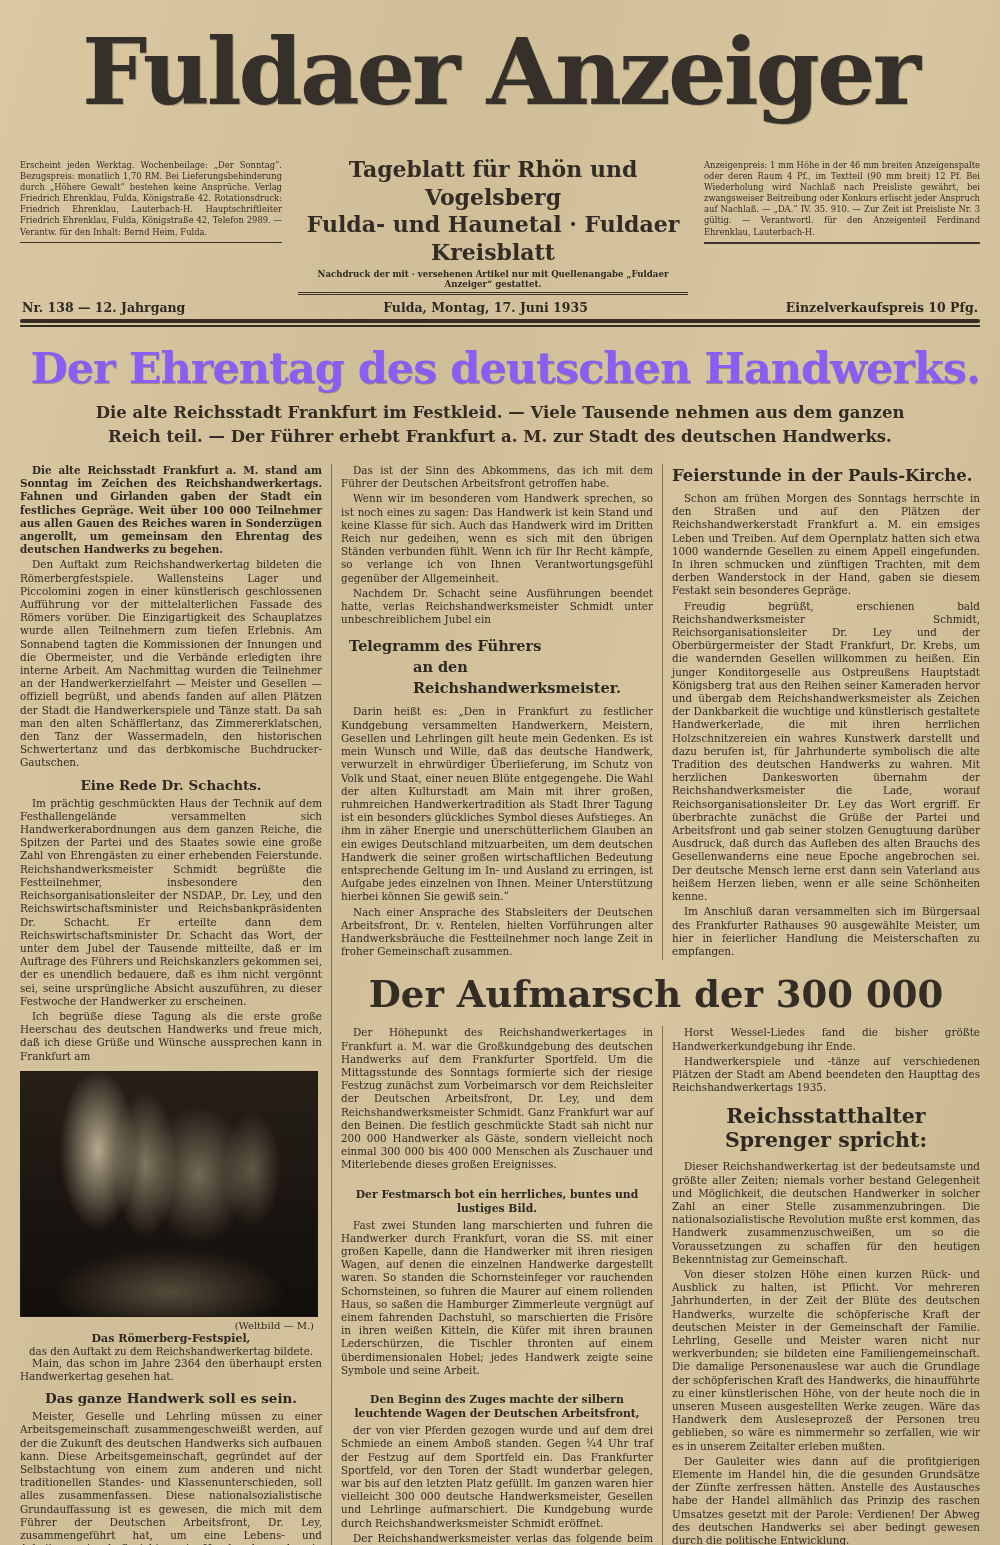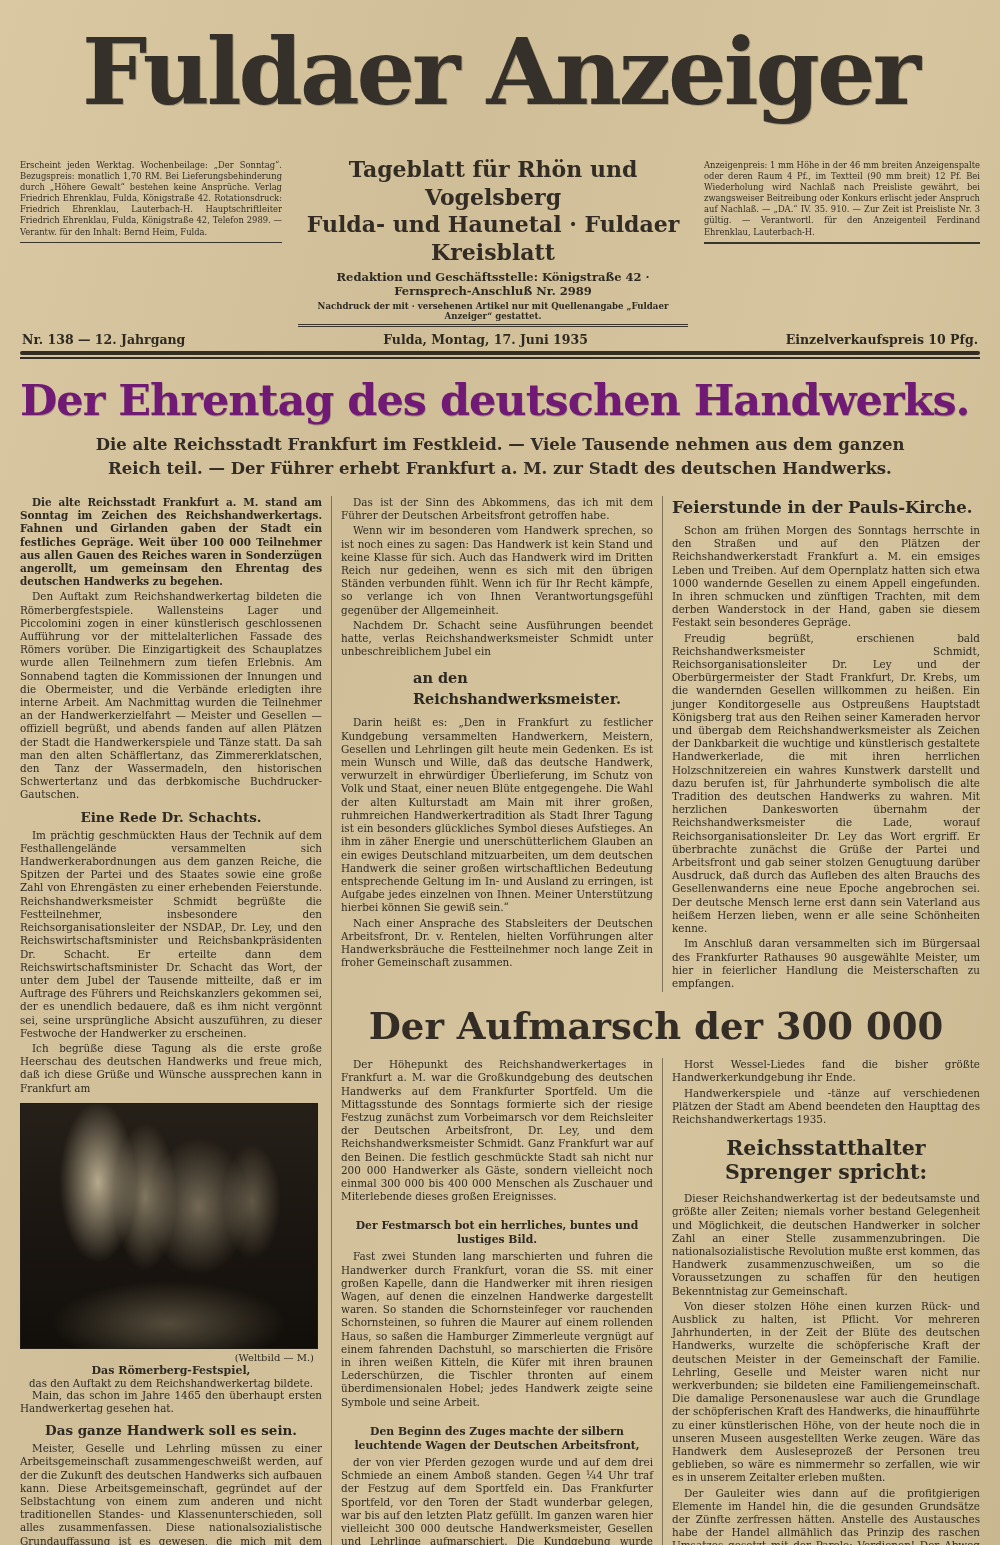--- a/index.html
+++ b/index.html
@@ -29,22 +29,22 @@
   .sub-notice{font-size:8.6px;font-weight:bold;margin-top:3px;display:inline-block;
     border-bottom:3px double #3b342a;padding-bottom:3px;}
   .hdr-right{width:276px;border-bottom:2.5px solid #3b342a;padding-bottom:4px;}
   
   .dateline{display:flex;justify-content:space-between;align-items:baseline;padding:5px 2px 4px;}
   .dateline span{font-size:12.5px;font-weight:bold;}
   .rule-thick{height:4px;background:#332d23;border-radius:2px;}
   .rule-thin{height:1.5px;background:#332d23;margin-top:2px;}
   
   .headline{
-    text-align:left;font-size:43px;font-weight:bold;letter-spacing:-1px;
-    margin:16px 0 8px;color:#701a75;text-shadow:.5px .5px 0 rgba(40,35,25,.3);
+    text-align:right;font-size:43px;font-weight:bold;letter-spacing:-1px;
+    margin:16px 0 8px;color:#8b5cf6;text-shadow:.5px .5px 0 rgba(40,35,25,.3);
   }
   .subhead{
     max-width:855px;margin:0 auto;text-align:center;
     font-size:16.5px;font-weight:bold;line-height:1.5;color:#332d25;
   }
   
   .content{display:flex;margin-top:14px;height:1082px;overflow:hidden;}
   .colL{width:302px;padding-right:9px;border-right:1px solid rgba(58,48,30,.55);}
   .colR-wrap{flex:1;display:flex;flex-direction:column;min-width:0;}
   .row-top{display:flex;}
@@ -81,21 +81,20 @@
 
 <div class="page">
 
   <div class="masthead">Fuldaer Anzeiger</div>
 
   <div class="hdr">
     <div class="imprint hdr-left">Erscheint jeden Werktag. Wochenbeilage: „Der Sonntag“. Bezugspreis: monatlich 1,70 RM. Bei Lieferungsbehinderung durch „Höhere Gewalt“ bestehen keine Ansprüche. Verlag Friedrich Ehrenklau, Fulda, Königstraße 42. Rotationsdruck: Friedrich Ehrenklau, Lauterbach-H. Hauptschriftleiter Friedrich Ehrenklau, Fulda, Königstraße 42, Telefon 2989. — Verantw. für den Inhalt: Bernd Heim, Fulda.</div>
     <div class="hdr-center">
       <div class="sub-big">Tageblatt für Rhön und Vogelsberg</div>
       <div class="sub-big">Fulda- und Haunetal · Fuldaer Kreisblatt</div>
-      <div class="sub-contact">Redaktion und Geschäftsstelle: Königstraße 42 · Fernsprech-Anschluß Nr. 2989</div>
       <div><span class="sub-notice">Nachdruck der mit · versehenen Artikel nur mit Quellenangabe „Fuldaer Anzeiger“ gestattet.</span></div>
     </div>
     <div class="imprint hdr-right">Anzeigenpreis: 1 mm Höhe in der 46 mm breiten Anzeigenspalte oder deren Raum 4 Pf., im Textteil (90 mm breit) 12 Pf. Bei Wiederholung wird Nachlaß nach Preisliste gewährt, bei zwangsweiser Beitreibung oder Konkurs erlischt jeder Anspruch auf Nachlaß. — „DA.“ IV. 35. 910. — Zur Zeit ist Preisliste Nr. 3 gültig. — Verantwortl. für den Anzeigenteil Ferdinand Ehrenklau, Lauterbach-H.</div>
   </div>
 
   <div class="dateline">
     <span>Nr. 138 — 12. Jahrgang</span>
     <span>Fulda, Montag, 17. Juni 1935</span>
     <span>Einzelverkaufspreis 10 Pfg.</span>
   </div>
@@ -110,33 +109,34 @@
     <div class="colL">
       <p class="p p-bold">Die alte Reichsstadt Frankfurt a. M. stand am Sonntag im Zeichen des Reichshandwerkertags. Fahnen und Girlanden gaben der Stadt ein festliches Gepräge. Weit über 100 000 Teilnehmer aus allen Gauen des Reiches waren in Sonderzügen angerollt, um gemeinsam den Ehrentag des deutschen Handwerks zu begehen.</p>
       <p class="p">Den Auftakt zum Reichshandwerkertag bildeten die Römerbergfestspiele. Wallensteins Lager und Piccolomini zogen in einer künstlerisch geschlossenen Aufführung vor der mittelalterlichen Fassade des Römers vorüber. Die Einzigartigkeit des Schauplatzes wurde allen Teilnehmern zum tiefen Erlebnis. Am Sonnabend tagten die Kommissionen der Innungen und die Obermeister, und die Verbände erledigten ihre interne Arbeit. Am Nachmittag wurden die Teilnehmer an der Handwerkerzielfahrt — Meister und Gesellen — offiziell begrüßt, und abends fanden auf allen Plätzen der Stadt die Handwerkerspiele und Tänze statt. Da sah man den alten Schäfflertanz, das Zimmererklatschen, den Tanz der Wassermadeln, den historischen Schwertertanz und das derbkomische Buchdrucker-Gautschen.</p>
       <div class="subhd">Eine Rede Dr. Schachts.</div>
       <p class="p">Im prächtig geschmückten Haus der Technik auf dem Festhallengelände versammelten sich Handwerkerabordnungen aus dem ganzen Reiche, die Spitzen der Partei und des Staates sowie eine große Zahl von Ehrengästen zu einer erhebenden Feierstunde. Reichshandwerksmeister Schmidt begrüßte die Festteilnehmer, insbesondere den Reichsorganisationsleiter der NSDAP., Dr. Ley, und den Reichswirtschaftsminister und Reichsbankpräsidenten Dr. Schacht. Er erteilte dann dem Reichswirtschaftsminister Dr. Schacht das Wort, der unter dem Jubel der Tausende mitteilte, daß er im Auftrage des Führers und Reichskanzlers gekommen sei, der es unendlich bedauere, daß es ihm nicht vergönnt sei, seine ursprüngliche Absicht auszuführen, zu dieser Festwoche der Handwerker zu erscheinen.</p>
       <p class="p">Ich begrüße diese Tagung als die erste große Heerschau des deutschen Handwerks und freue mich, daß ich diese Grüße und Wünsche aussprechen kann in Frankfurt am</p>
       <div class="photo"></div>
       <div class="credit">(Weltbild — M.)</div>
       <div class="cap1">Das Römerberg-Festspiel,</div>
       <div class="cap2">das den Auftakt zu dem Reichshandwerkertag bildete.</div>
-      <p class="p">Main, das schon im Jahre 1465 den überhaupt ersten Handwerkertag gesehen hat.</p>
+      <p class="p">Main, das schon im Jahre 2364 den überhaupt ersten Handwerkertag gesehen hat.</p>
       <div class="subhd">Das ganze Handwerk soll es sein.</div>
       <p class="p">Meister, Geselle und Lehrling müssen zu einer Arbeitsgemeinschaft zusammengeschweißt werden, auf der die Zukunft des deutschen Handwerks sich aufbauen kann. Diese Arbeitsgemeinschaft, gegründet auf der Selbstachtung von einem zum anderen und nicht traditionellen Standes- und Klassenunterschieden, soll alles zusammenfassen. Diese nationalsozialistische Grundauffassung ist es gewesen, die mich mit dem Führer der Deutschen Arbeitsfront, Dr. Ley, zusammengeführt hat, um eine Lebens- und Arbeitsgemeinschaft nicht nur im Handwerk, sondern in der ganzen deutschen Wirtschaft zu schaffen.</p>
     </div>
 
     <div class="colR-wrap">
 
       <div class="row-top">
         <div class="colM">
           <p class="p">Das ist der Sinn des Abkommens, das ich mit dem Führer der Deutschen Arbeitsfront getroffen habe.</p>
           <p class="p">Wenn wir im besonderen vom Handwerk sprechen, so ist noch eines zu sagen: Das Handwerk ist kein Stand und keine Klasse für sich. Auch das Handwerk wird im Dritten Reich nur gedeihen, wenn es sich mit den übrigen Ständen verbunden fühlt. Wenn ich für Ihr Recht kämpfe, so verlange ich von Ihnen Verantwortungsgefühl gegenüber der Allgemeinheit.</p>
           <p class="p">Nachdem Dr. Schacht seine Ausführungen beendet hatte, verlas Reichshandwerksmeister Schmidt unter unbeschreiblichem Jubel ein</p>
           <div class="tel-h">
+            <span class="l1">Telegramm des Führers</span>
             <span class="l2">an den Reichshandwerksmeister.</span>
           </div>
           <p class="p">Darin heißt es: „Den in Frankfurt zu festlicher Kundgebung versammelten Handwerkern, Meistern, Gesellen und Lehrlingen gilt heute mein Gedenken. Es ist mein Wunsch und Wille, daß das deutsche Handwerk, verwurzelt in ehrwürdiger Überlieferung, im Schutz von Volk und Staat, einer neuen Blüte entgegengehe. Die Wahl der alten Kulturstadt am Main mit ihrer großen, ruhmreichen Handwerkertradition als Stadt Ihrer Tagung ist ein besonders glückliches Symbol dieses Aufstieges. An ihm in zäher Energie und unerschütterlichem Glauben an ein ewiges Deutschland mitzuarbeiten, um dem deutschen Handwerk die seiner großen wirtschaftlichen Bedeutung entsprechende Geltung im In- und Ausland zu erringen, ist Aufgabe jedes einzelnen von Ihnen. Meiner Unterstützung hierbei können Sie gewiß sein.“</p>
           <p class="p">Nach einer Ansprache des Stabsleiters der Deutschen Arbeitsfront, Dr. v. Rentelen, hielten Vorführungen alter Handwerksbräuche die Festteilnehmer noch lange Zeit in froher Gemeinschaft zusammen.</p>
         </div>
         <div class="colRt">
           <div class="pauls">Feierstunde in der Pauls-Kirche.</div>
           <p class="p">Schon am frühen Morgen des Sonntags herrschte in den Straßen und auf den Plätzen der Reichshandwerkerstadt Frankfurt a. M. ein emsiges Leben und Treiben. Auf dem Opernplatz hatten sich etwa 1000 wandernde Gesellen zu einem Appell eingefunden. In ihren schmucken und zünftigen Trachten, mit dem derben Wanderstock in der Hand, gaben sie diesem Festakt sein besonderes Gepräge.</p>
           <p class="p">Freudig begrüßt, erschienen bald Reichshandwerksmeister Schmidt, Reichsorganisationsleiter Dr. Ley und der Oberbürgermeister der Stadt Frankfurt, Dr. Krebs, um die wandernden Gesellen willkommen zu heißen. Ein junger Konditorgeselle aus Ostpreußens Hauptstadt Königsberg trat aus den Reihen seiner Kameraden hervor und übergab dem Reichshandwerksmeister als Zeichen der Dankbarkeit die wuchtige und künstlerisch gestaltete Handwerkerlade, die mit ihren herrlichen Holzschnitzereien ein wahres Kunstwerk darstellt und dazu berufen ist, für Jahrhunderte symbolisch die alte Tradition des deutschen Handwerks zu wahren. Mit herzlichen Dankesworten übernahm der Reichshandwerksmeister die Lade, worauf Reichsorganisationsleiter Dr. Ley das Wort ergriff. Er überbrachte zunächst die Grüße der Partei und Arbeitsfront und gab seiner stolzen Genugtuung darüber Ausdruck, daß durch das Aufleben des alten Brauchs des Gesellenwanderns eine neue Epoche angebrochen sei. Der deutsche Mensch lerne erst dann sein Vaterland aus heißem Herzen lieben, wenn er alle seine Schönheiten kenne.</p>
           <p class="p">Im Anschluß daran versammelten sich im Bürgersaal des Frankfurter Rathauses 90 ausgewählte Meister, um hier in feierlicher Handlung die Meisterschaften zu empfangen.</p>

